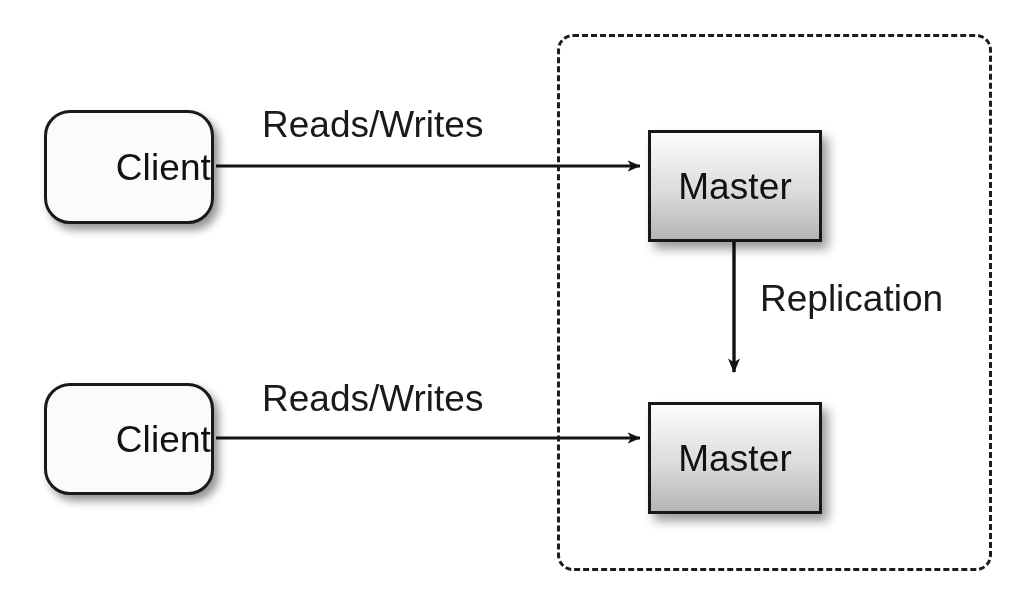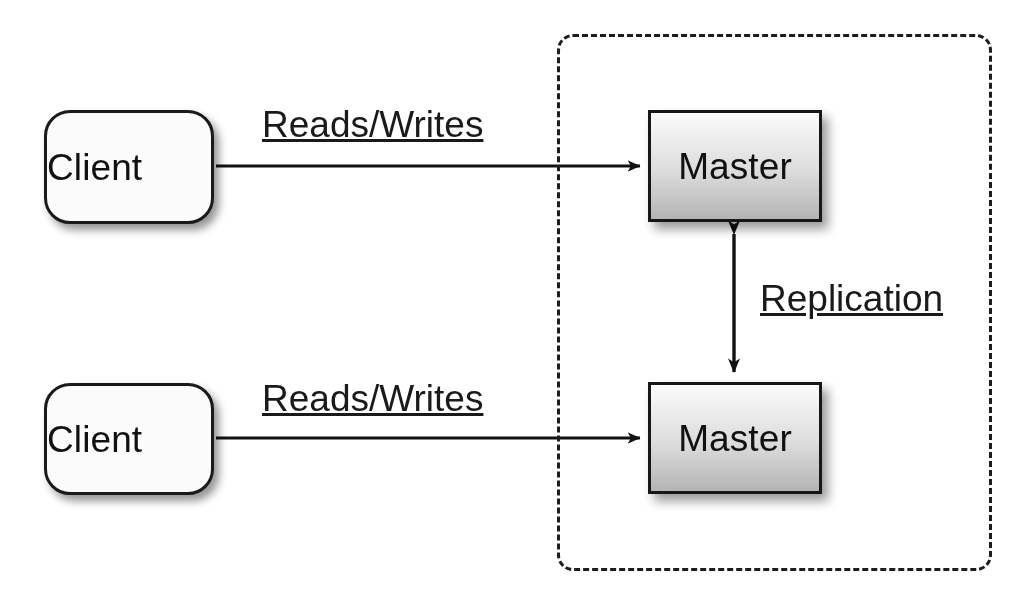--- a/index.html
+++ b/index.html
@@ -36,55 +36,55 @@
   
   .client-node {
     position: absolute;
     box-sizing: border-box;
     background: #fbfbfb;
     border: 3px solid #1a1a1a;
     border-radius: 26px;
     box-shadow: 5px 6px 9px rgba(0,0,0,0.42);
     display: flex;
     align-items: center;
-    justify-content: flex-start;
+    justify-content: flex-end;
   }
   .client-node .node-label {
     font-size: 37px;
     color: #111111;
     line-height: 1;
     letter-spacing: 0.1px;
   }
 
   
   .master-node {
     position: absolute;
     box-sizing: border-box;
     background: linear-gradient(to bottom, #fcfcfc 0%, #f1f1f1 18%, #dcdcdc 55%, #c2c2c2 85%, #b4b4b4 100%);
     border: 3px solid #171717;
     box-shadow: 6px 7px 10px rgba(0,0,0,0.40);
     display: flex;
     align-items: center;
     justify-content: center;
+    margin-top: 20px;
   }
   .master-node .node-label {
     font-size: 37px;
     color: #111111;
     line-height: 1;
     letter-spacing: 0.1px;
   }
 
   
   .edge-label {
     position: absolute;
     font-size: 37px;
     color: #1a1a1a;
     line-height: 1;
     white-space: nowrap;
-    text-decoration: underline;
   }
 
   
   .group-region {
     position: absolute;
     box-sizing: border-box;
     border: 3px dashed #1d1d1d;
     border-radius: 16px;
     background: transparent;
     pointer-events: none;

